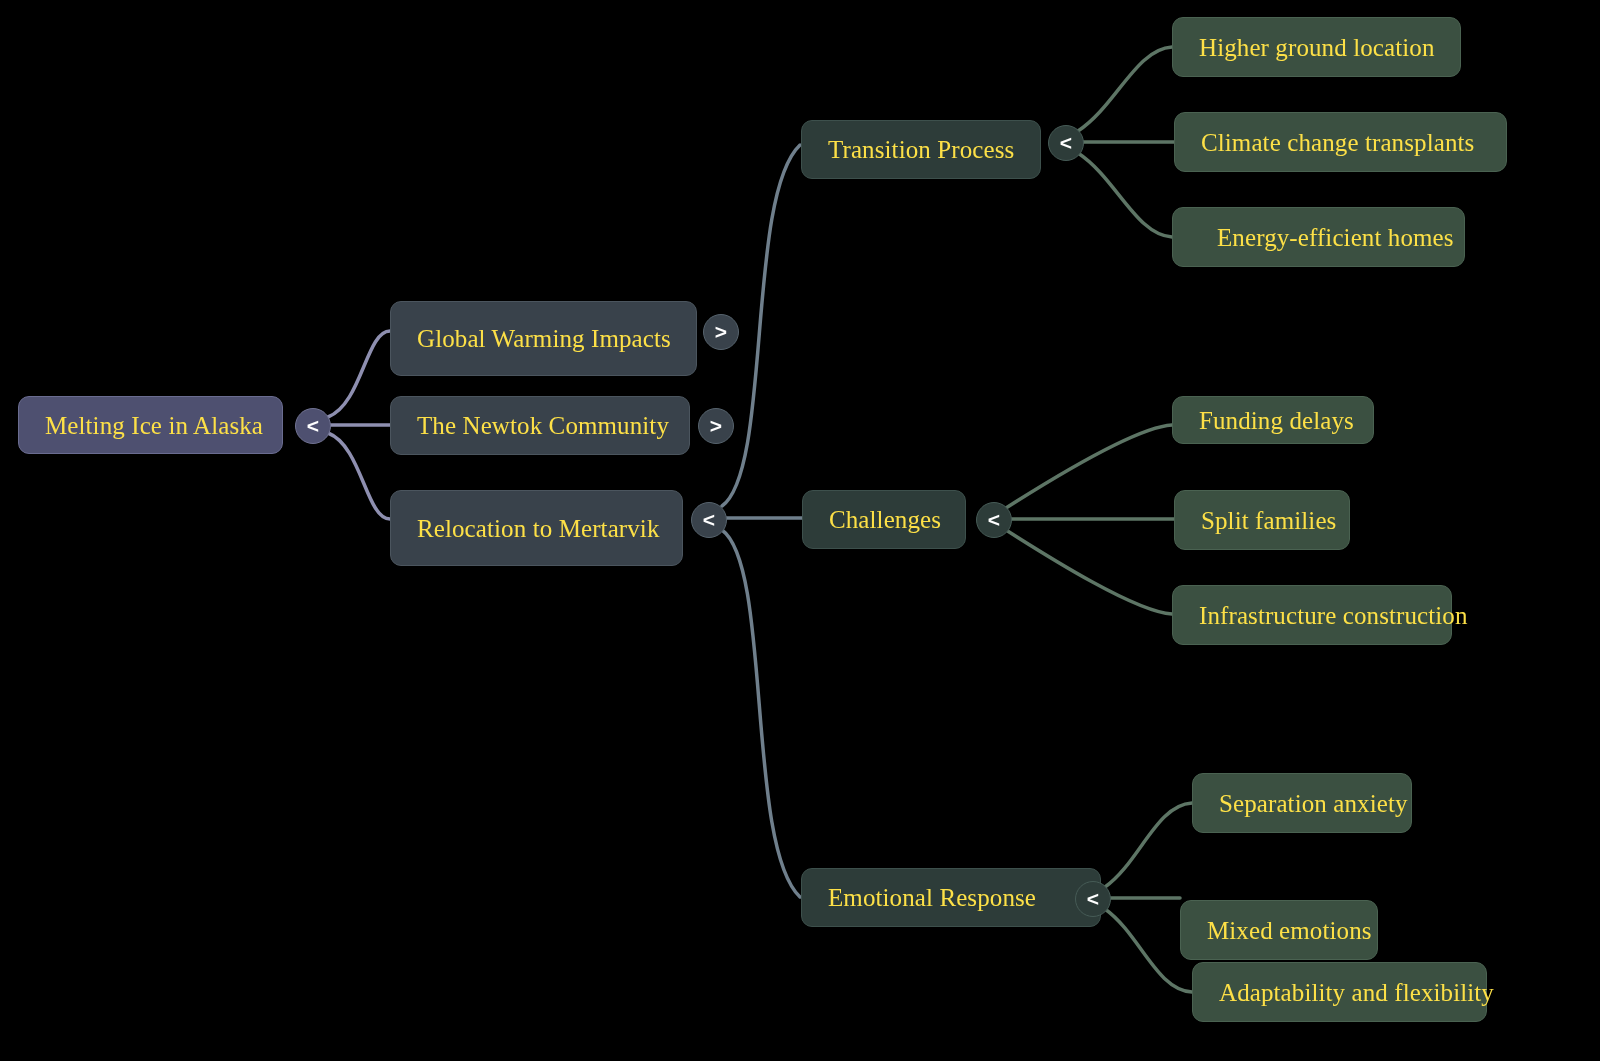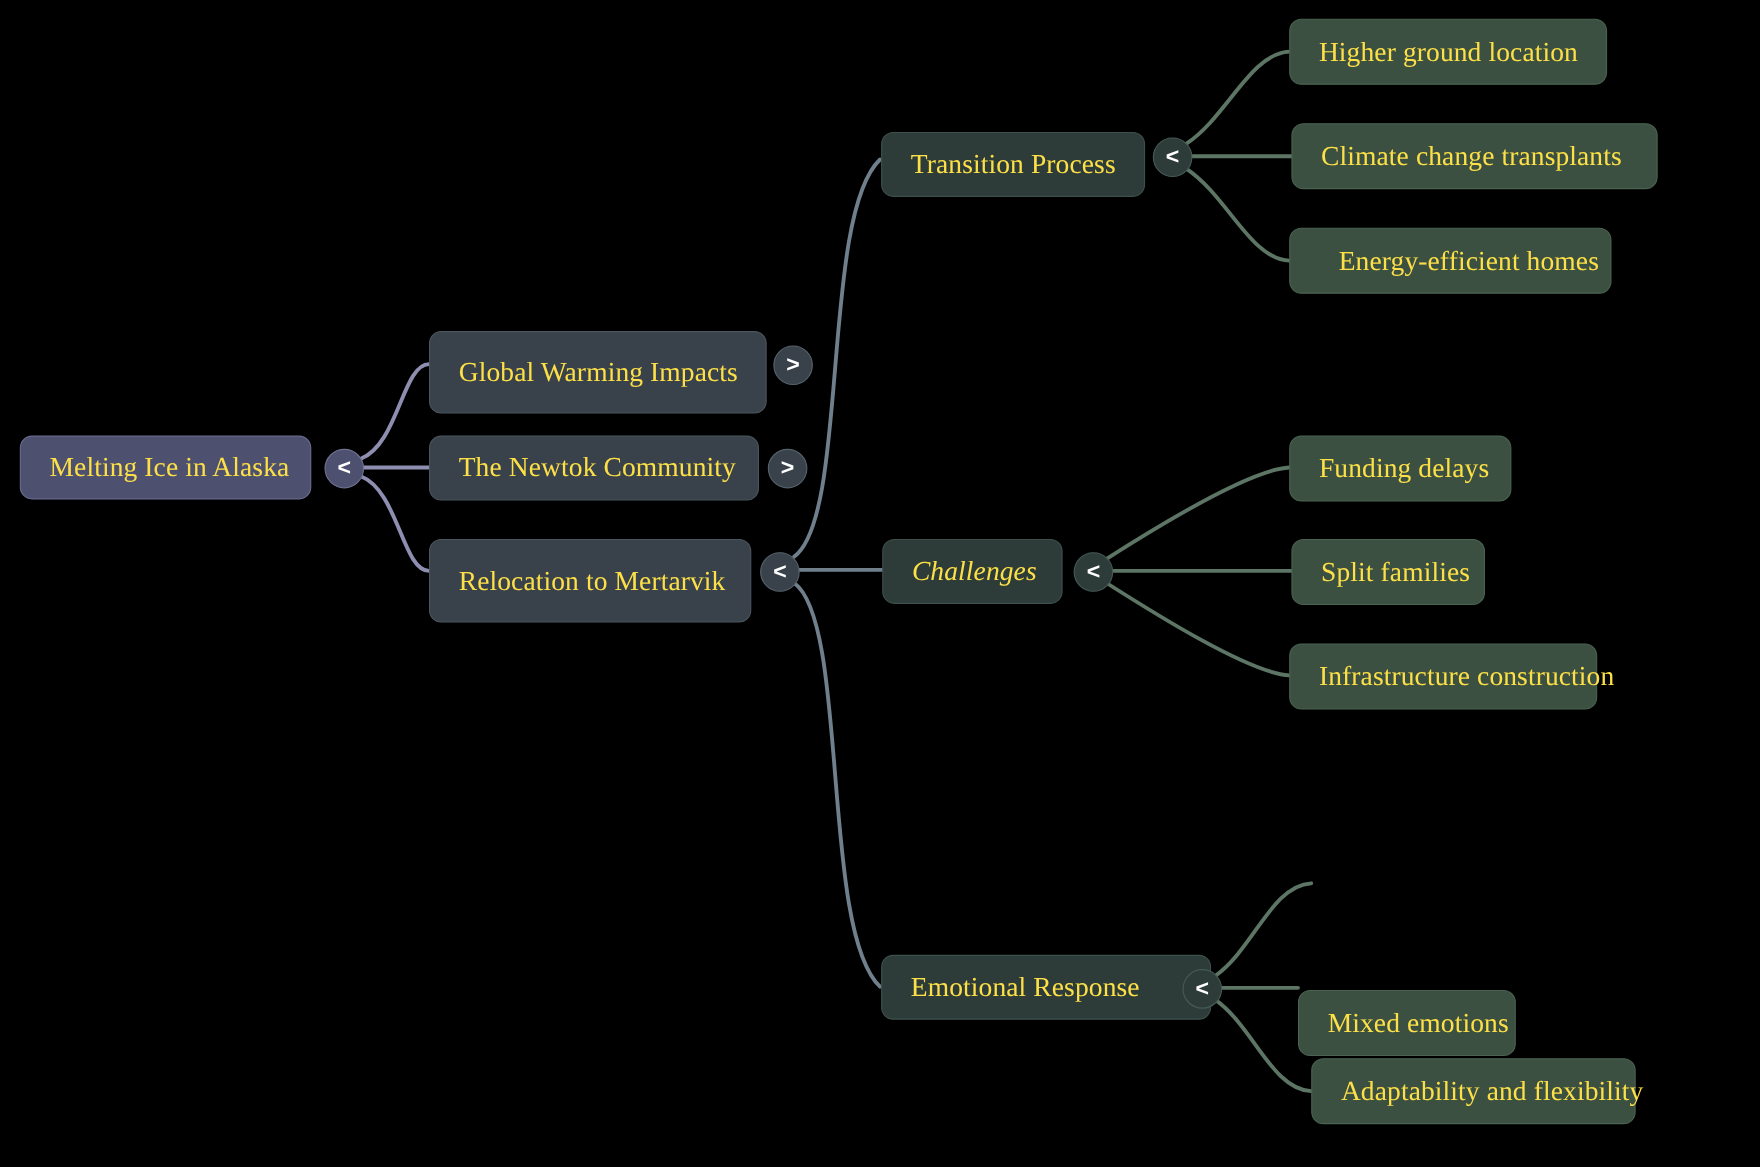--- a/index.html
+++ b/index.html
@@ -159,44 +159,47 @@
   <div class="node leaf" style="left:1172px; top:17px; width:289px; height:60px;">
     <span>Higher ground location</span>
   </div>
   <div class="node leaf" style="left:1174px; top:112px; width:333px; height:60px;">
     <span>Climate change transplants</span>
   </div>
   <div class="node leaf" style="left:1172px; top:207px; width:293px; height:60px;padding-left:44px;">
     <span>Energy-efficient homes</span>
   </div>
 
-  <div class="node lvl2" style="left:802px; top:490px; width:164px; height:59px;font-style:italic;">
+  <div class="node lvl2" style="left:802px; top:490px; width:164px; height:59px;">
     <span>Challenges</span>
   </div>
   <div class="marker m-lvl2" style="left:976px; top:502px;">
     <span>&lt;</span>
   </div>
 
-  <div class="node leaf" style="left:1172px; top:396px; width:202px; height:60px;">
+  <div class="node leaf" style="left:1172px; top:396px; width:202px; height:48px;">
     <span>Funding delays</span>
   </div>
   <div class="node leaf" style="left:1174px; top:490px; width:176px; height:60px;">
     <span>Split families</span>
   </div>
   <div class="node leaf" style="left:1172px; top:585px; width:280px; height:60px;">
     <span>Infrastructure construction</span>
   </div>
 
   <div class="node lvl2" style="left:801px; top:868px; width:300px; height:59px;align-items:center;">
     <span>Emotional Response</span>
   </div>
   <div class="marker m-lvl2" style="left:1075px; top:881px;">
     <span>&lt;</span>
   </div>
 
+  <div class="node leaf" style="left:1192px; top:773px; width:220px; height:60px;">
+    <span>Separation anxiety</span>
+  </div>
   <div class="node leaf" style="left:1180px; top:868px; width:198px; height:60px;margin-top:32px;">
     <span>Mixed emotions</span>
   </div>
   <div class="node leaf" style="left:1192px; top:962px; width:295px; height:60px;">
     <span>Adaptability and flexibility</span>
   </div>
 
 </div>
 
 </body></html>

